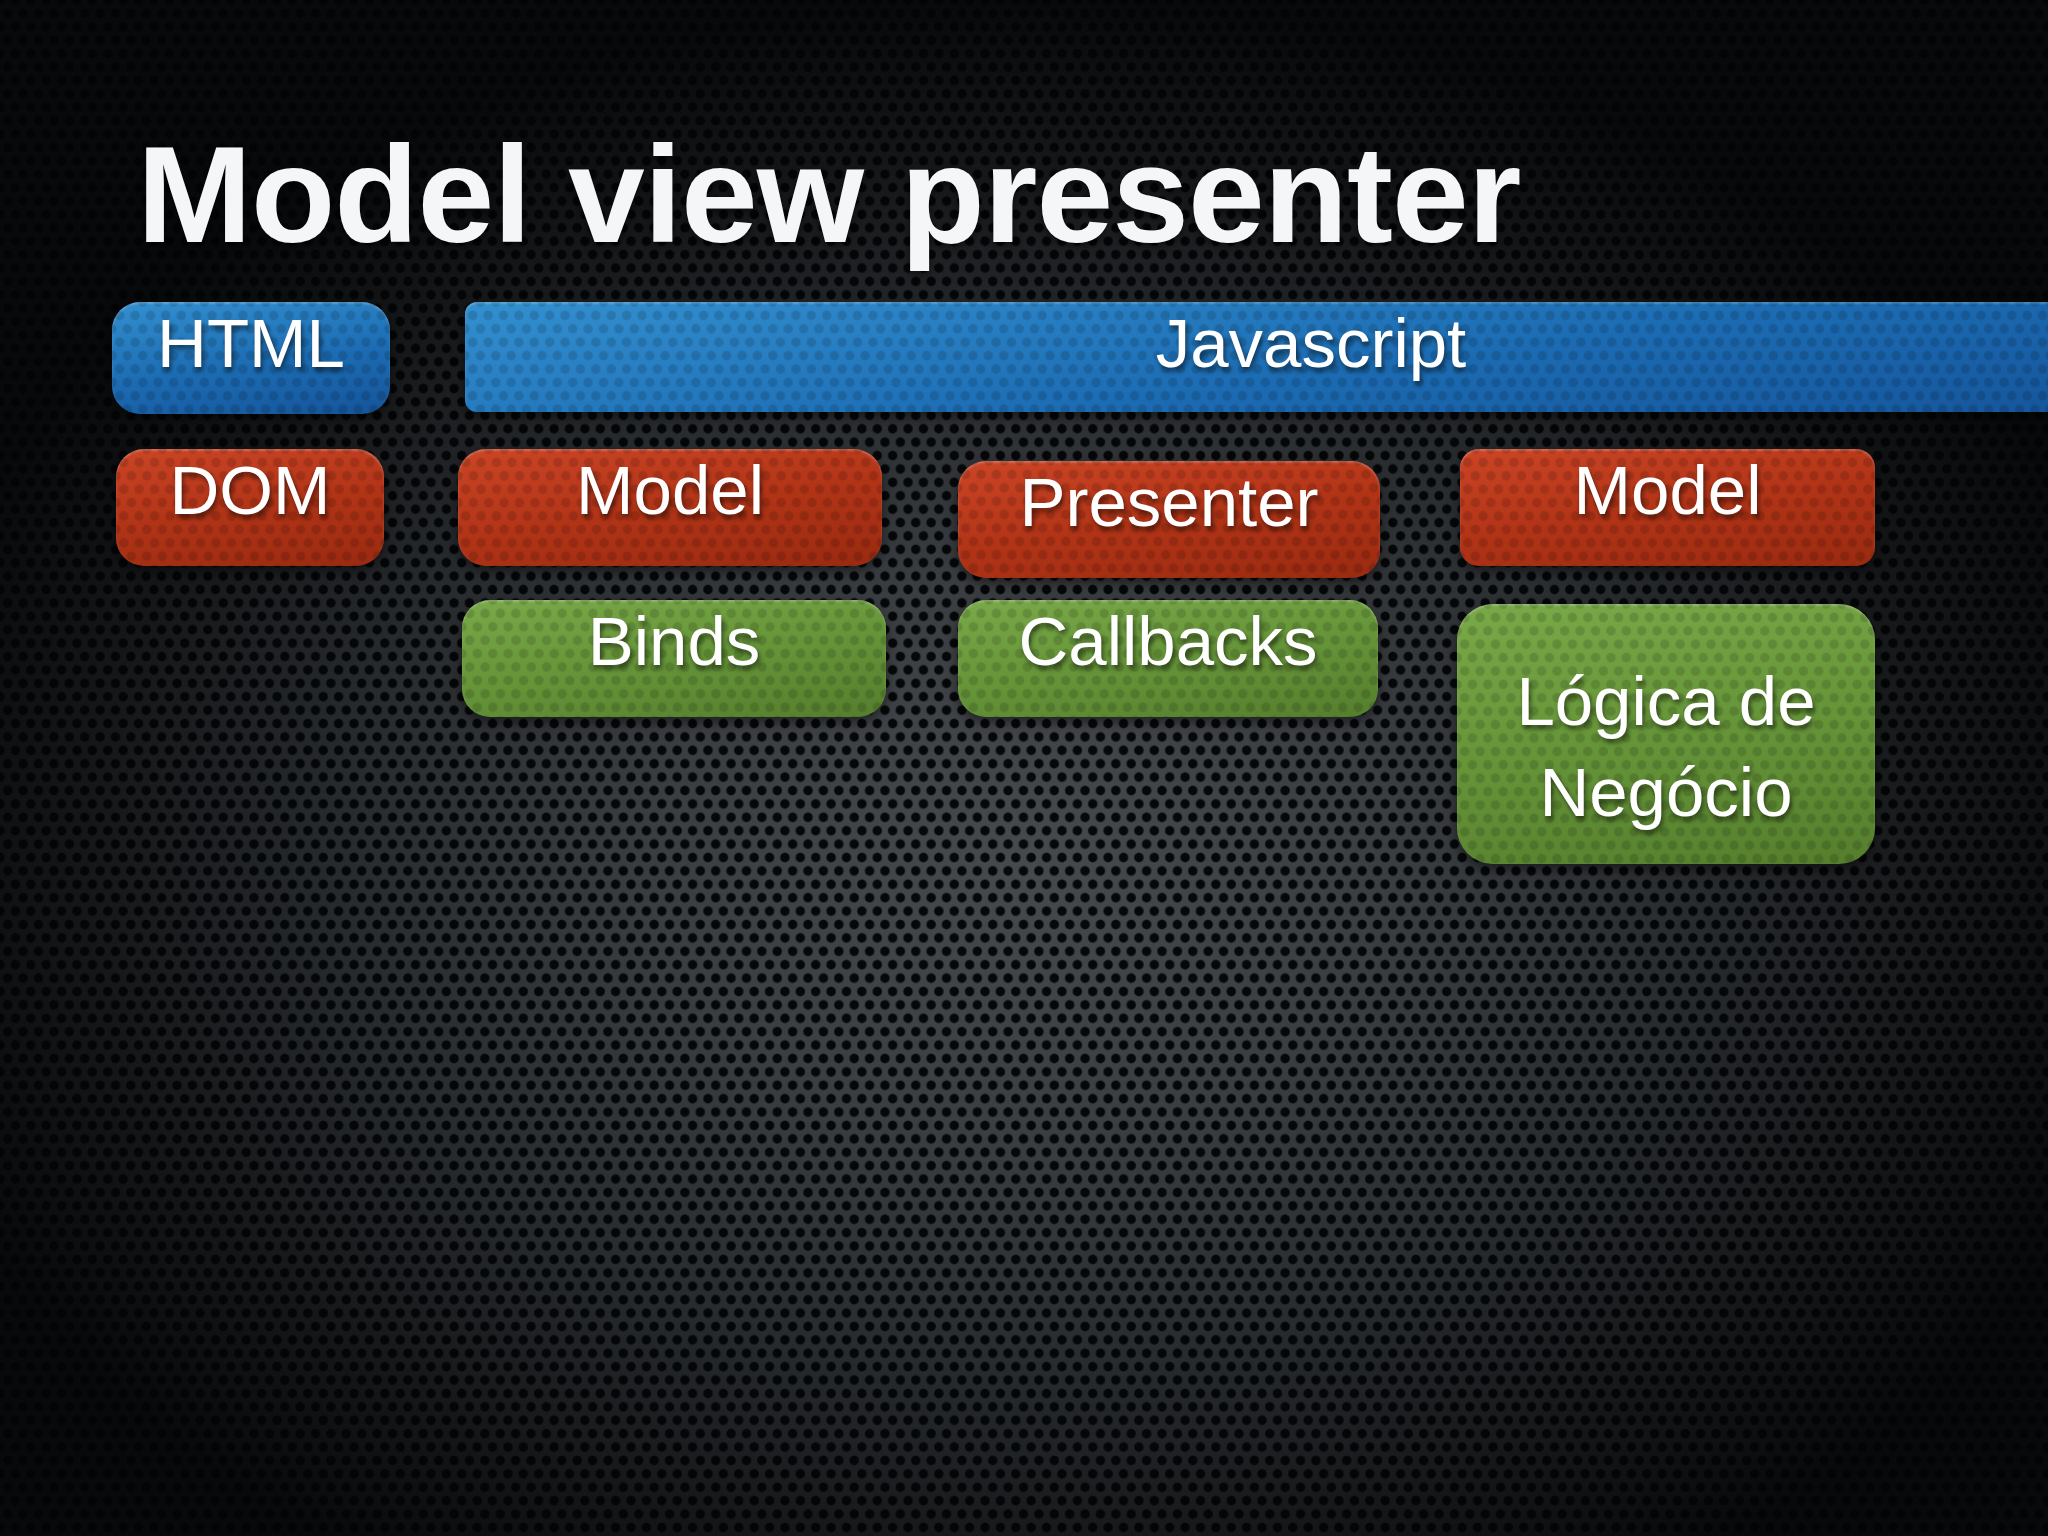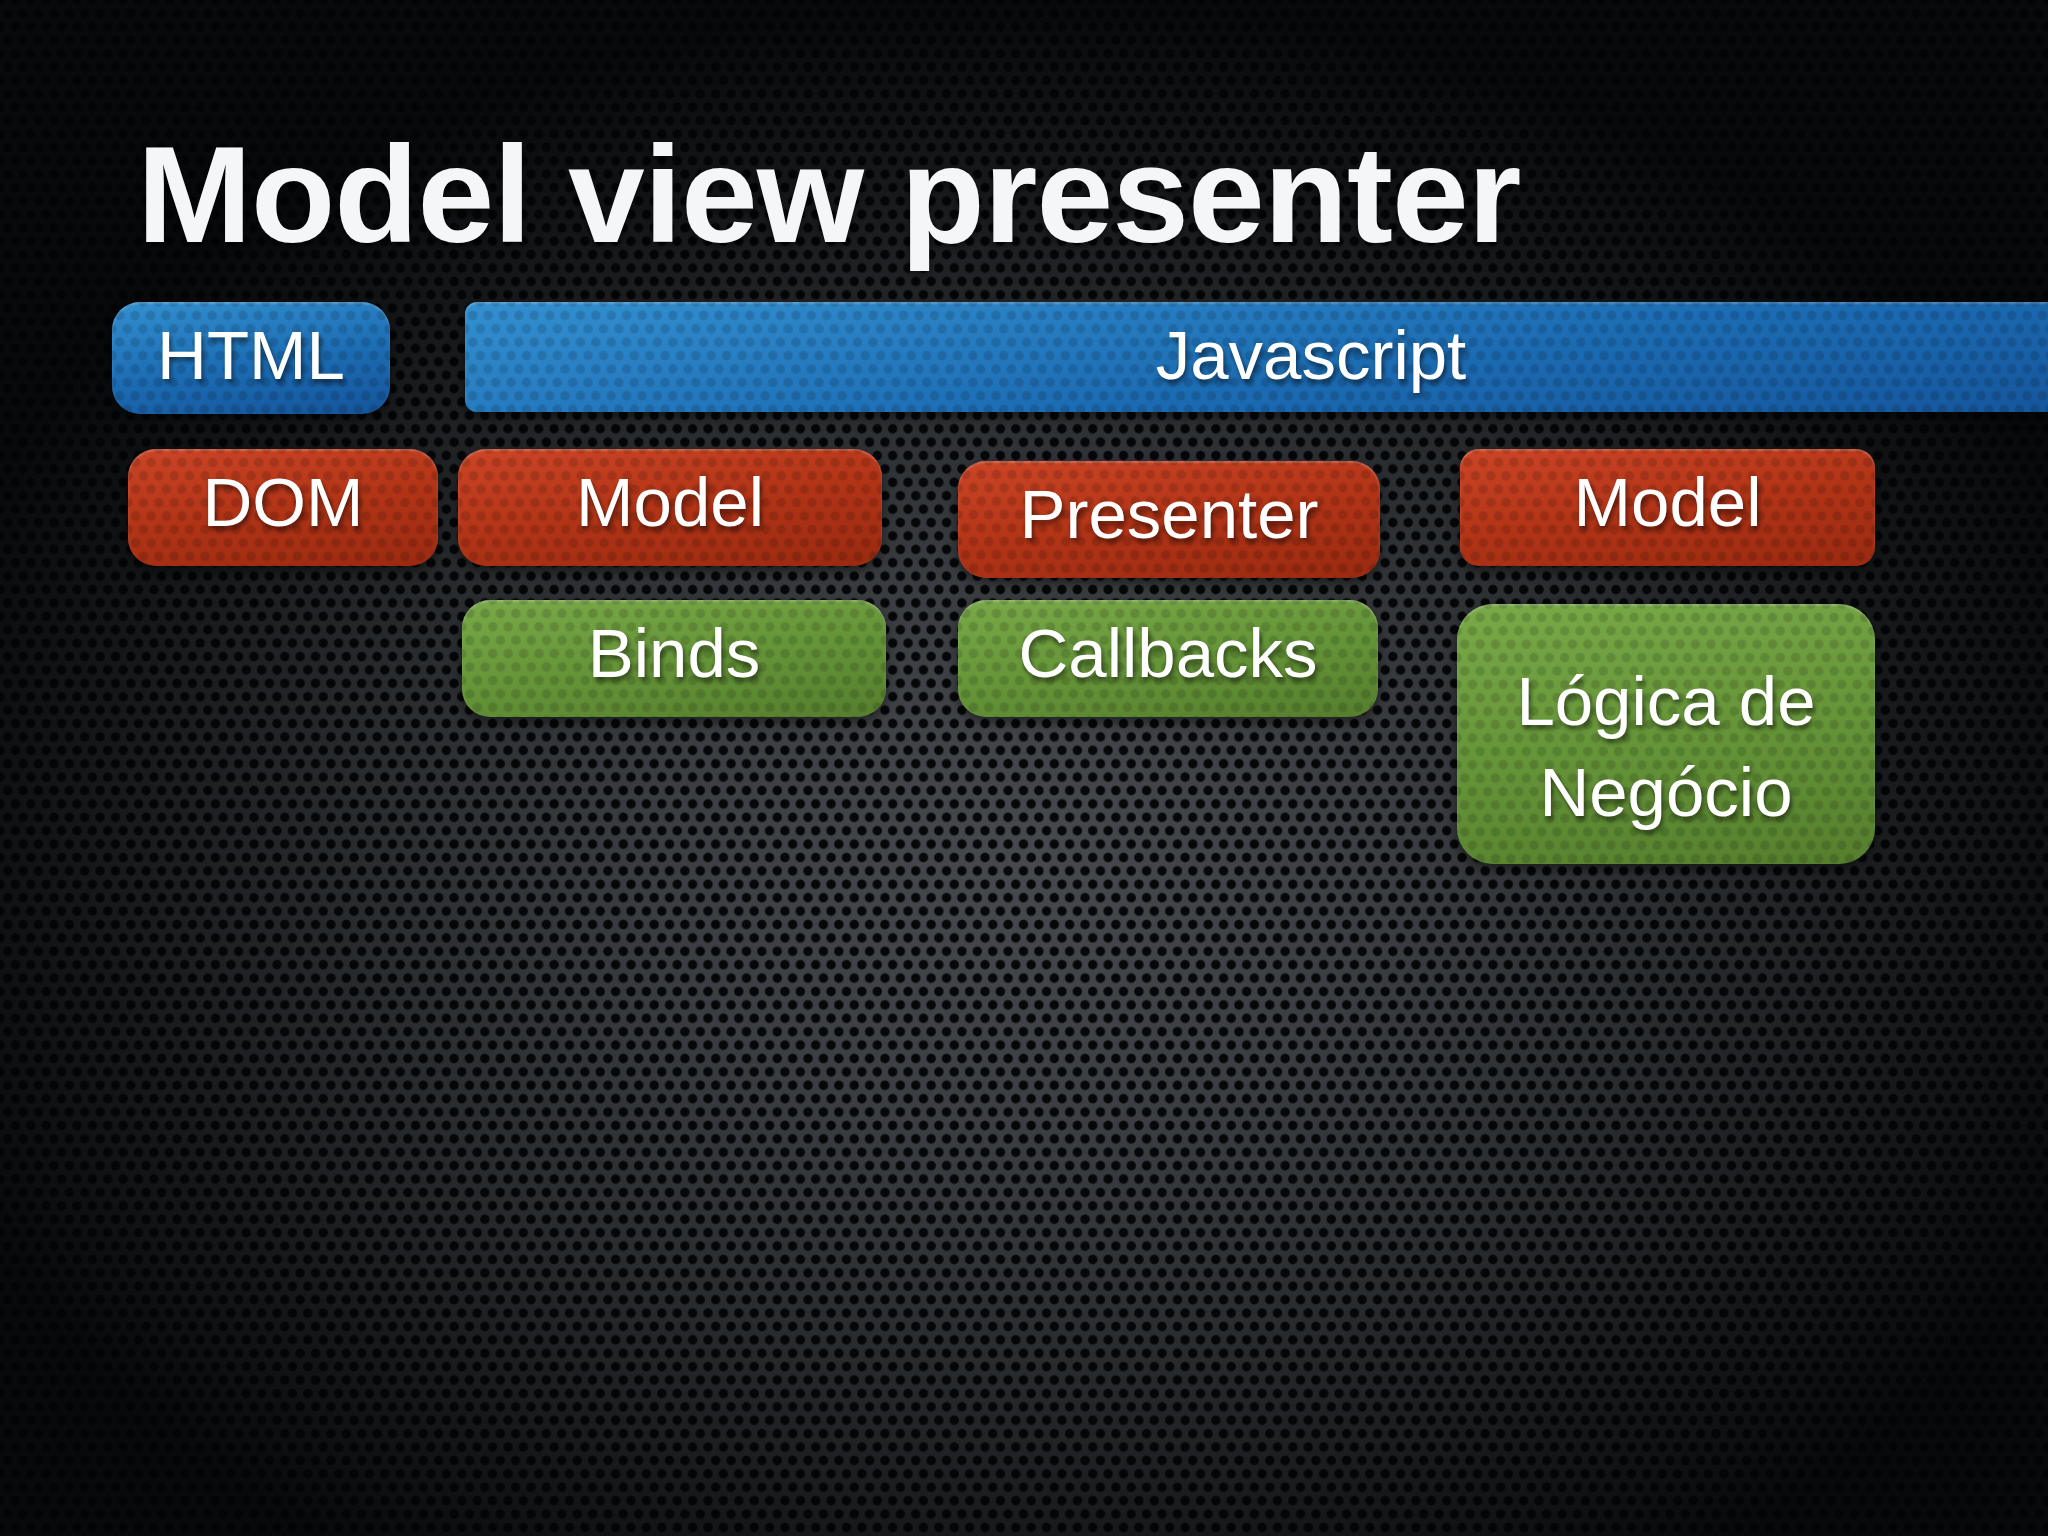--- a/index.html
+++ b/index.html
@@ -42,21 +42,20 @@
     text-shadow: 0 3px 8px rgba(0,0,0,0.6);
     white-space: nowrap;
   }
 
   .box {
     position: absolute;
     box-sizing: border-box;
     display: flex;
     justify-content: center;
     align-items: flex-start;
-    padding-top: 12px;
     border-radius: 28px;
     box-shadow: 0 5px 12px rgba(0,0,0,0.5),
                 inset 0 2px 2px rgba(255,255,255,0.22);
     overflow: hidden;
   }
   
   .box::after {
     content: "";
     position: absolute;
     inset: 0;
@@ -80,21 +79,21 @@
     color: #ffffff;
     font-size: 69px;
     line-height: 1.22;
     text-align: center;
     text-shadow: 2px 4px 5px rgba(0,0,0,0.5);
   }
 
   
   .b-html       { left: 112px;  top: 302px; width: 278px;  height: 112px; }
   .b-javascript { left: 465px;  top: 302px; width: 1692px; height: 110px; border-radius: 12px; }
-  .b-dom        { left: 128px;  top: 449px; width: 310px;  height: 117px; }
+  .b-dom        { left: 116px;  top: 449px; width: 268px;  height: 117px; }
   .b-view       { left: 458px;  top: 449px; width: 424px;  height: 117px; }
   .b-presenter  { left: 958px;  top: 449px; width: 422px;  height: 117px; margin-top: 12px; }
   .b-model      { left: 1460px; top: 449px; width: 415px;  height: 117px; border-radius: 19px; }
   .b-binds      { left: 462px;  top: 600px; width: 424px;  height: 117px; }
   .b-callbacks  { left: 958px;  top: 600px; width: 420px;  height: 117px; }
   .b-logica     { left: 1457px; top: 604px; width: 418px;  height: 260px;
                   border-radius: 36px; padding: 52px 28px 0 28px; }
   .b-logica .box-label { line-height: 1.32; }
 </style>
 </head>

